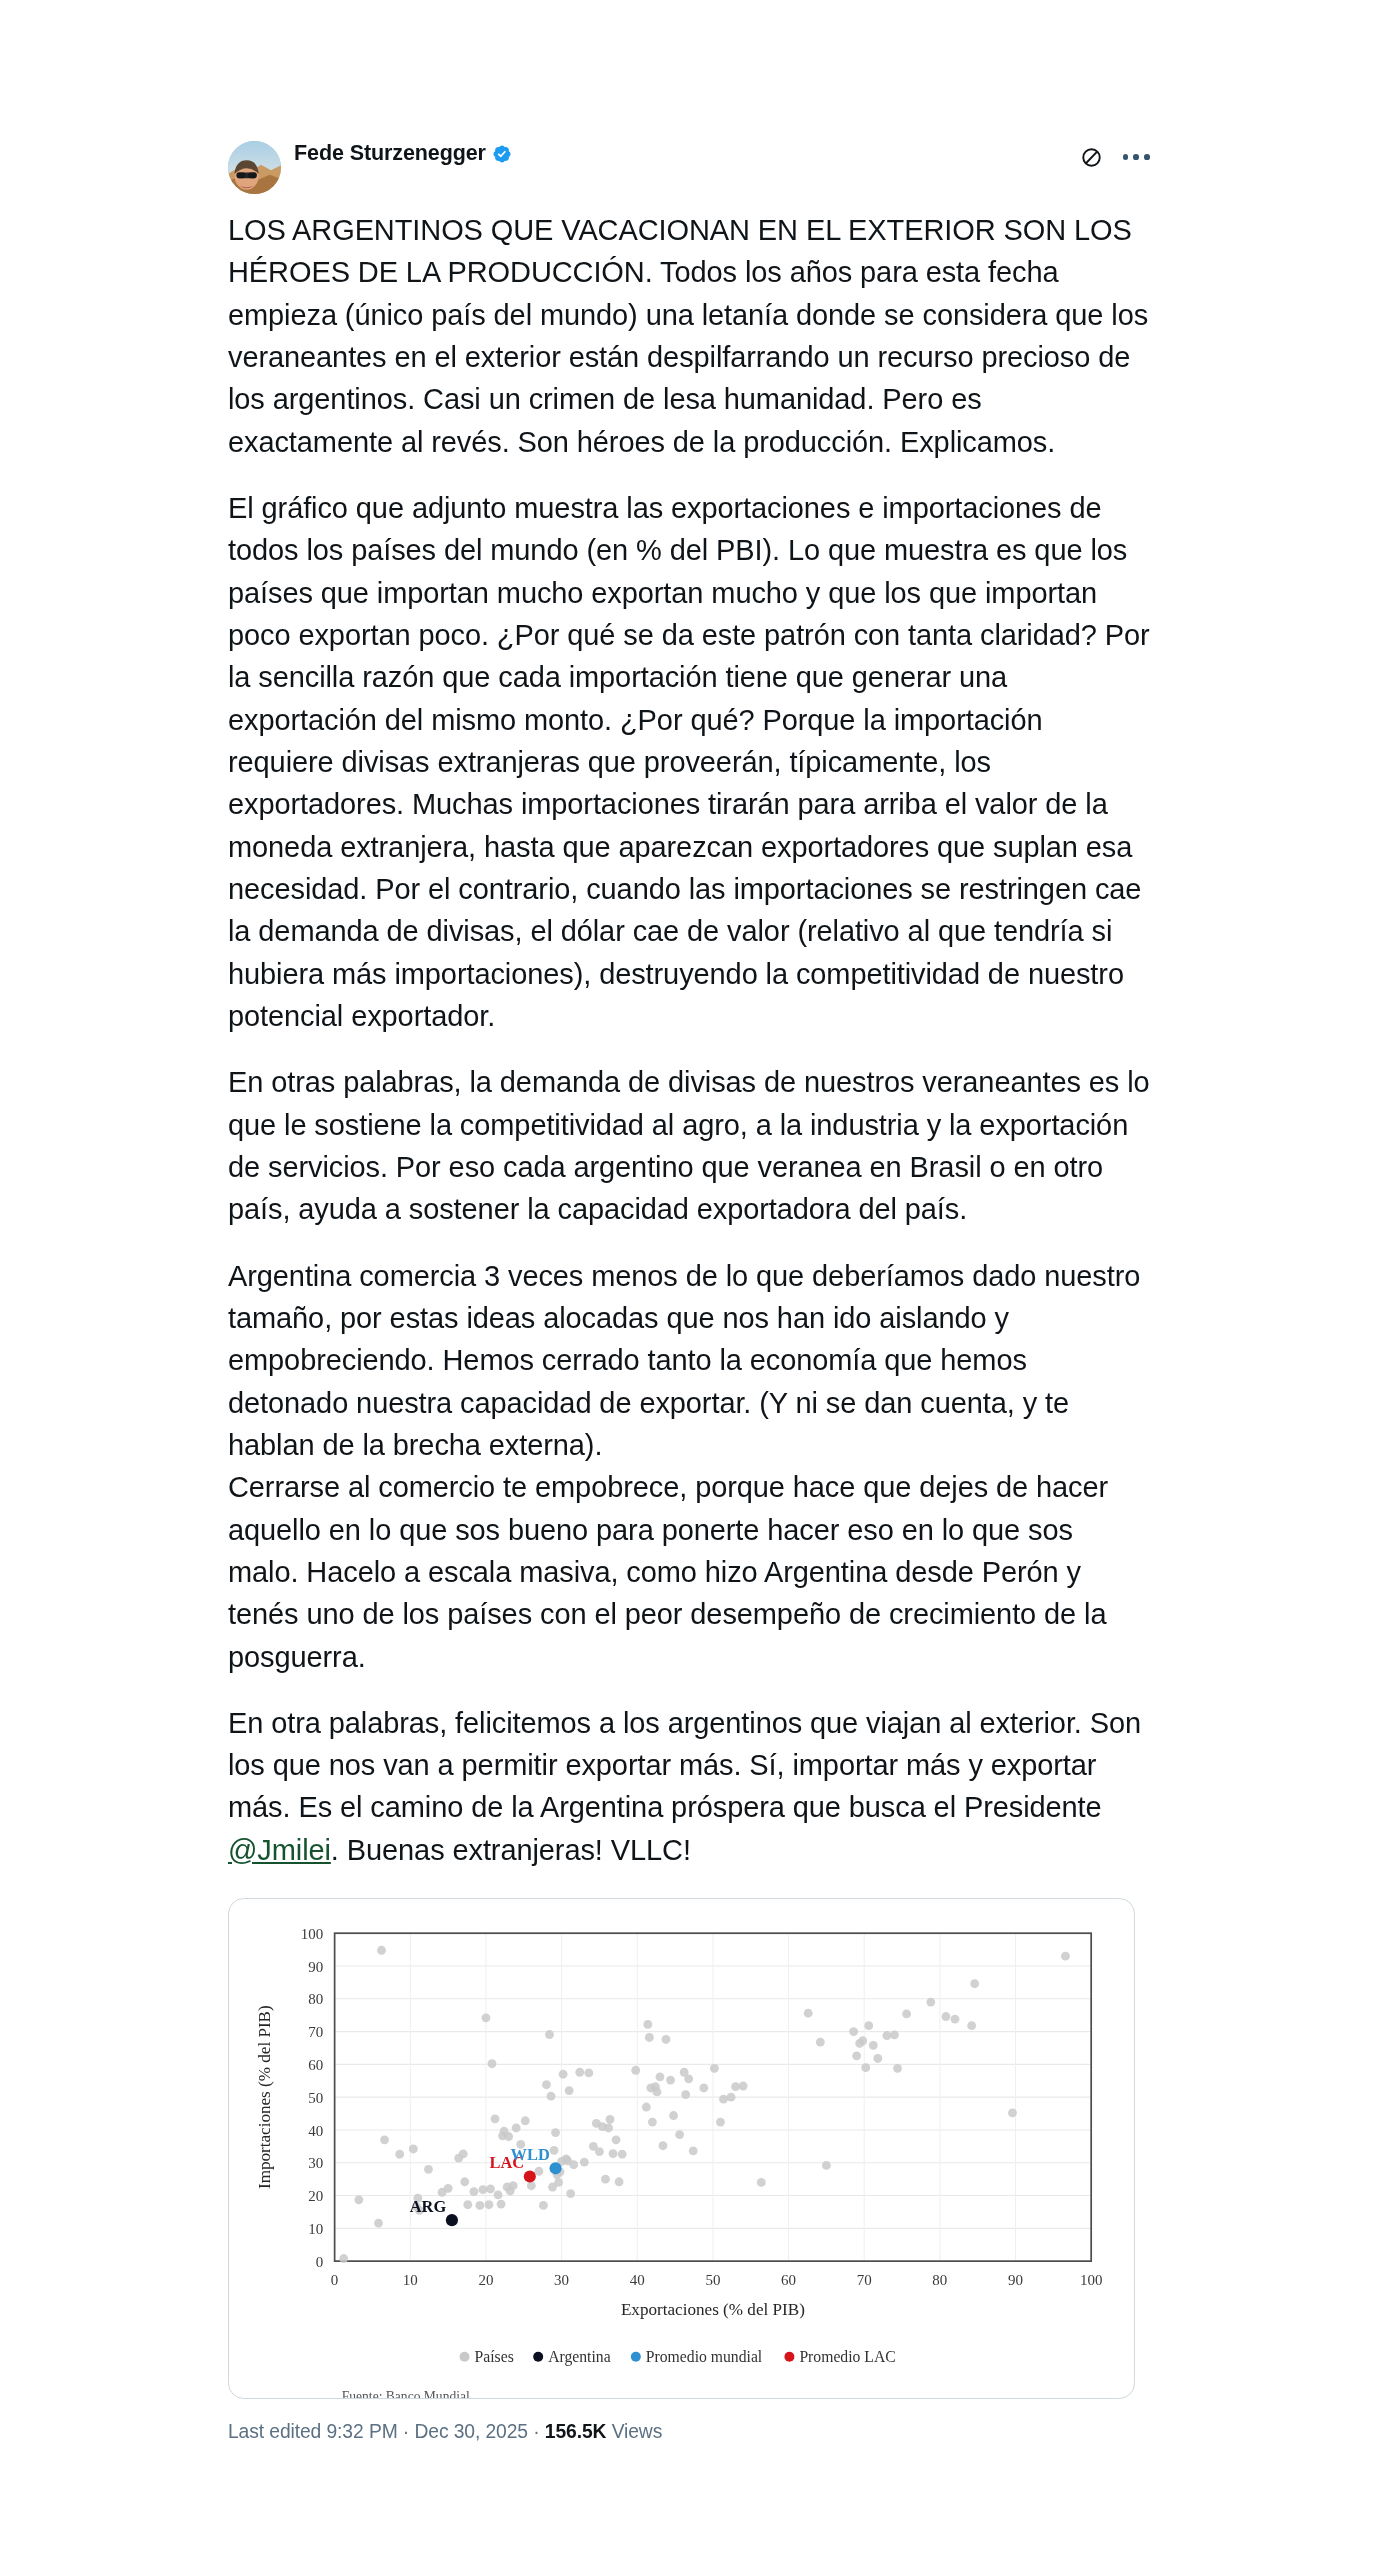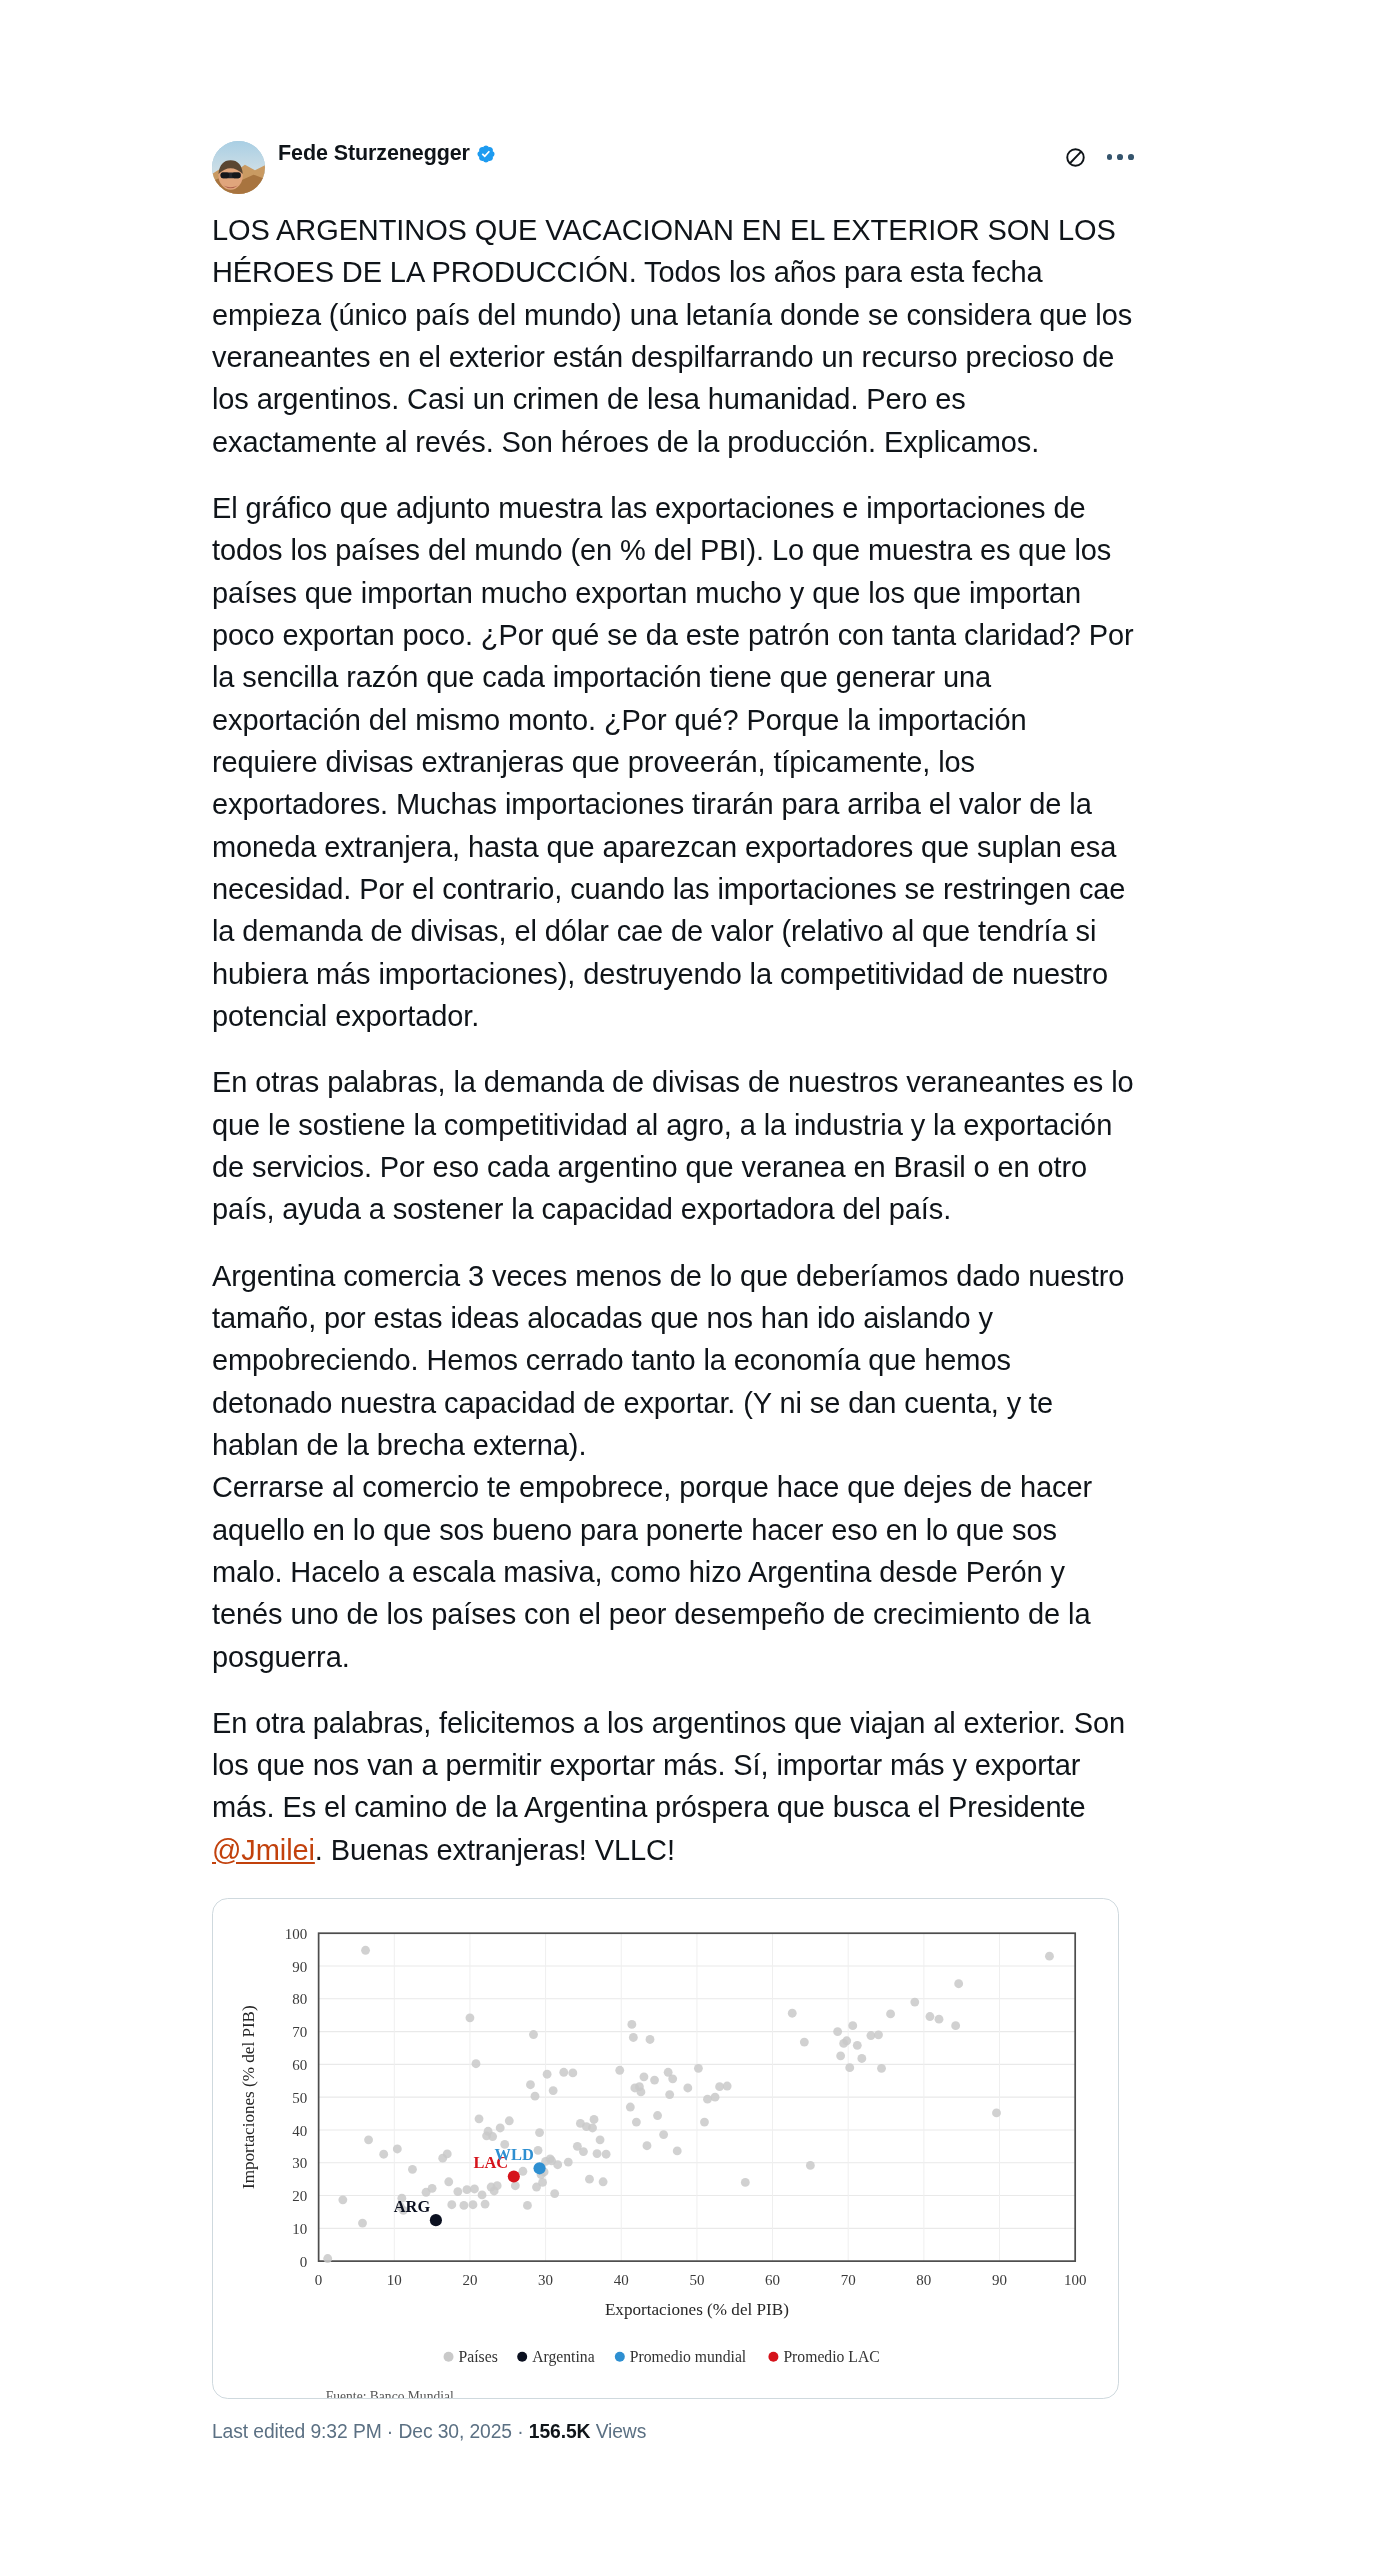--- a/index.html
+++ b/index.html
@@ -10,21 +10,21 @@
     font-family: "Liberation Sans", sans-serif;
   }
   .page {
     width: 1374px;
     min-height: 2576px;
     background: #ffffff;
     position: relative;
   }
   .tweet {
     position: absolute;
-    left: 212px;
+    left: 228px;
     top: 140px;
     width: 923px;
   }
 
   
   .tw-header {
     display: flex;
     align-items: flex-start;
     height: 69px;
   }
@@ -92,21 +92,21 @@
 
   
   .tw-body {
     font-size: 29px;
     line-height: 1.46;
     color: #0f1419;
     letter-spacing: -0.1px;
   }
   .tw-body p { margin: 0; }
   .tw-body p.gap { margin-top: 24px; }
-  .mention { color: #c2410c; }
+  .mention { color: #14532d; }
 
   
   .chart-card {
     margin-top: 27px;
     border: 1.1px solid #cfd9de;
     border-radius: 15.7px;
     background: #ffffff;
     width: 907px;
     height: 501px;
     overflow: hidden;

